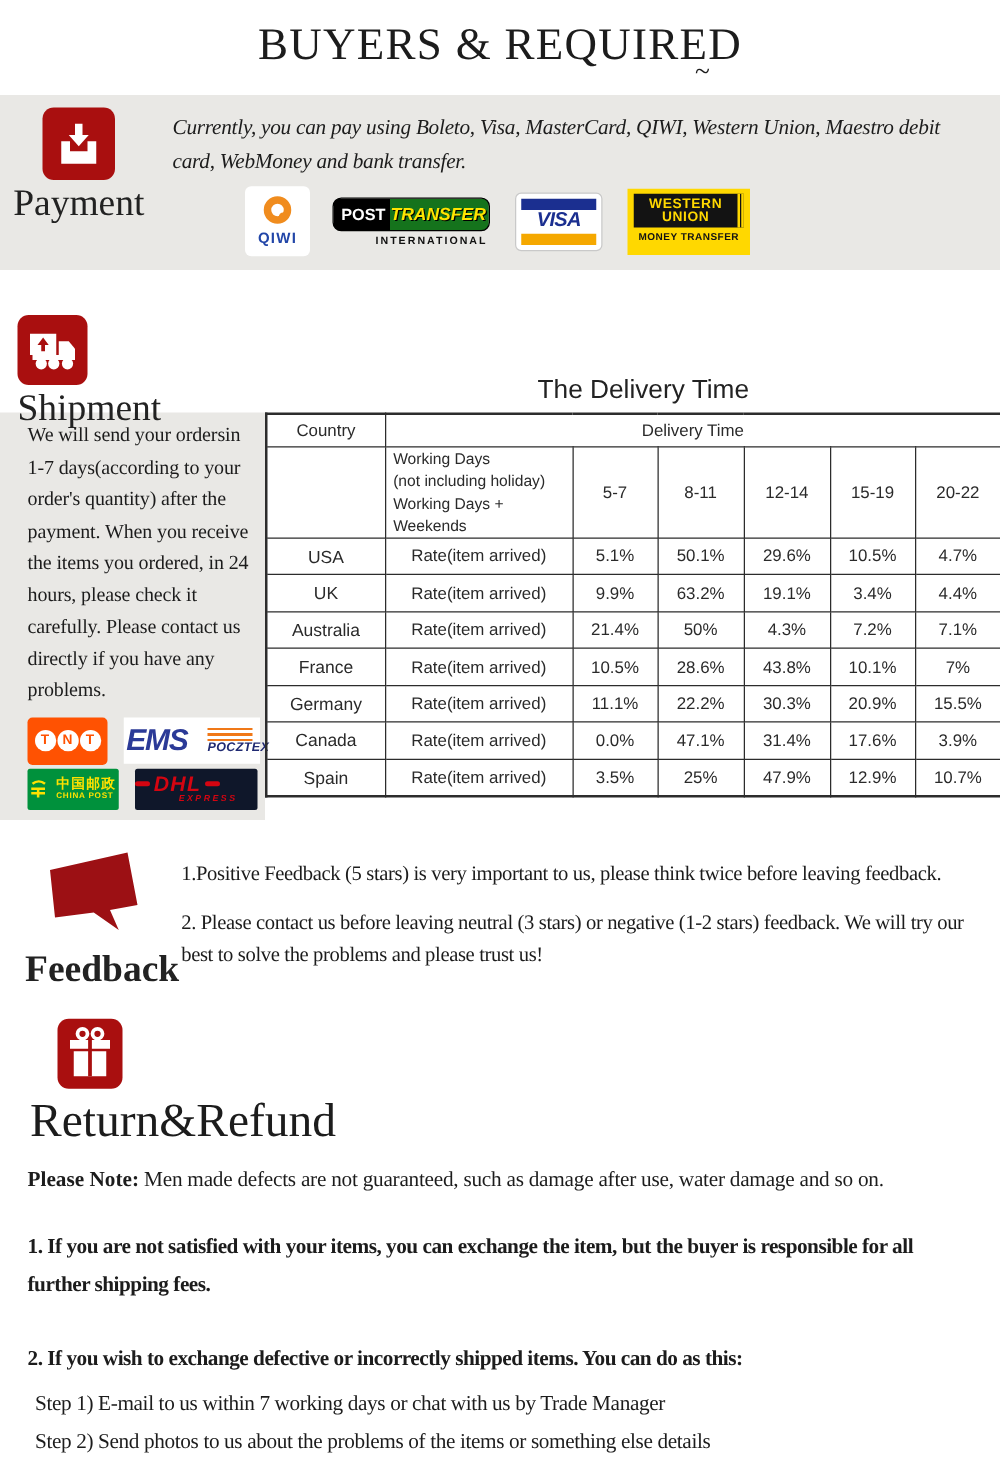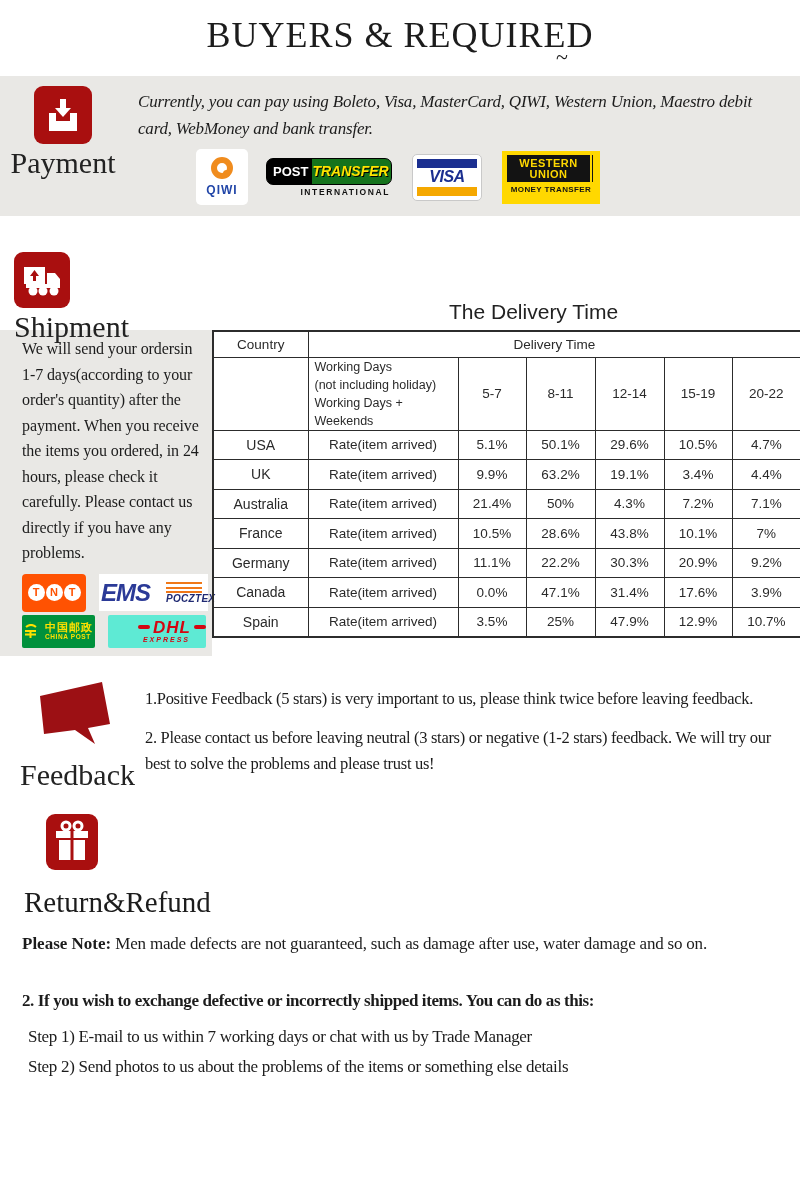--- a/index.html
+++ b/index.html
@@ -55,21 +55,21 @@
   .wu-box { background:#131313; color:#ffd800; text-align:center; padding:3px 0 2px 0;
     font:800 11px/11px "Liberation Sans", sans-serif; letter-spacing:0.5px;
     border-right:5px double #ffd800; }
   .wu-box span { display:block; }
   .wu-sub { color:#131313; font:800 8px "Liberation Sans", sans-serif; text-align:center; margin-top:3px; letter-spacing:0.4px; }
 
   
   .ship-head { margin-top:20px; height:90px; position:relative; }
   .ship-badge { position:absolute; left:14px; top:16px; width:120px; display:flex; flex-direction:column; }
   .ship-badge .icon-tile { width:56px; height:56px; }
-  .delivery-title { position:absolute; left:449px; bottom:2px; font-family:"Liberation Sans", sans-serif;
+  .delivery-title { position:absolute; left:430px; bottom:2px; font-family:"Liberation Sans", sans-serif;
     font-size:21px; color:#222; }
   .ship-body { margin-top:4px; display:flex; align-items:stretch; }
   .ship-note-panel { width:212px; background:#e9e8e5; padding:6px 2px 8px 22px; }
   .ship-note-text { margin:0; font-size:16px; line-height:25.5px; width:186px; letter-spacing:-0.1px; }
   .carrier-logos { margin-top:8px; width:190px; display:flex; flex-wrap:wrap; column-gap:13px; row-gap:3px; align-items:center; }
   
   .tnt { width:64px; height:38px; background:#ff5202; border-radius:4px; display:flex; align-items:center;
     justify-content:center; gap:1px; }
   .tnt-circle { width:17px; height:17px; background:#fff; border-radius:50%; color:#ff5202;
     font:900 11px/17px "Liberation Sans", sans-serif; text-align:center; }
@@ -80,51 +80,51 @@
   .ems-stripes { width:36px; height:11px;
     background:repeating-linear-gradient(180deg,#f07818 0 2px, transparent 2px 4.5px); }
   .ems-sub { color:#202a72; font:italic 800 10px/11px "Liberation Sans", sans-serif; letter-spacing:0.3px; }
   
   .china-post { width:73px; height:33px; background:#00913c; border-radius:2px; display:flex; align-items:center;
     justify-content:center; gap:8px; }
   .cp-text { display:flex; flex-direction:column; }
   .cp-cn { color:#ffe100; font:700 11px/12px "Liberation Sans", sans-serif; letter-spacing:1px; }
   .cp-en { color:#ffe100; font:700 6.5px/8px "Liberation Sans", sans-serif; letter-spacing:0.6px; }
   
-  .dhl { width:98px; height:33px; background:#5eead4; border-radius:2px; display:flex; flex-direction:column;
-    align-items:flex-end; justify-content:center; }
+  .dhl { width:98px; height:33px; background:#0f172a; border-radius:2px; display:flex; flex-direction:column;
+    align-items:flex-start; justify-content:center; }
   .dhl-row { display:flex; align-items:center; gap:3px; }
   .dash { width:12px; height:4px; background:#d40511; border-radius:2px; }
   .dhl-name { color:#d40511; font:italic 900 17px/17px "Liberation Sans", sans-serif; letter-spacing:1px; }
   .dhl-sub { color:#d40511; font:italic 700 7px/8px "Liberation Sans", sans-serif; letter-spacing:2px;
     align-self:flex-end; margin-right:16px; }
 
   
   .delivery-table-wrap { flex:1; }
   table.delivery { border-collapse:collapse; width:588px; table-layout:fixed;
     font-family:"Liberation Sans", sans-serif; color:#2a2a2a; border:2px solid #2c2c2c; }
   table.delivery th, table.delivery td { border:1px solid #2c2c2c; font-weight:400; text-align:center;
     padding:0 2px; }
   table.delivery thead tr.r1 th { height:26px; font-size:13.5px; }
   table.delivery thead tr.r2 th { height:72px; font-size:13.5px; }
   th.wd-cell { text-align:left !important; padding-left:6px !important; font-size:12.5px !important; line-height:18px; }
   table.delivery tbody td { height:29.5px; font-size:13.5px; }
   table.delivery tbody td.country-cell { font-size:14px; }
 
   
   .feedback-section { margin-top:22px; display:flex; }
-  .feedback-badge { width:148px; display:flex; flex-direction:column; align-items:flex-start; padding-left:20px; }
+  .feedback-badge { width:148px; display:flex; flex-direction:column; align-items:flex-start; padding-left:20px;font-weight:bold; }
   .feedback-icon-box { margin-left:14px; }
   .feedback-content { flex:1; padding:8px 10px 0 0; }
   .feedback-content p { margin:0 0 13px 0; font-size:16.5px; line-height:26px; letter-spacing:-0.3px; width:645px; }
 
   
   .return-section { margin-top:22px; padding-left:24px; }
   .return-section .icon-tile { width:52px; height:56px; margin-left:22px; }
-  .return-label { font-size:29px; margin-top:16px; }
+  .return-label { font-size:38px; margin-top:4px; }
 
   
   .notes { padding:0 26px 0 22px; font-size:17px; }
   .notes p { margin:0; }
   .please-note { margin-top:12px !important; line-height:26px; letter-spacing:-0.2px; }
   .please-note b { letter-spacing:0; }
   .policy-item { font-weight:700; letter-spacing:-0.4px; line-height:31px; }
   .policy-item.first { margin-top:24px !important; }
   .policy-item.second { margin-top:28px !important; }
   .step-line { margin-top:0 !important; line-height:30px; letter-spacing:-0.3px; padding-left:6px; }
@@ -303,21 +303,21 @@
               <td class="rate-cell">10.1%</td>
               <td class="rate-cell">7%</td>
             </tr>
             <tr>
               <td class="country-cell">Germany</td>
               <td class="metric-cell">Rate(item arrived)</td>
               <td class="rate-cell">11.1%</td>
               <td class="rate-cell">22.2%</td>
               <td class="rate-cell">30.3%</td>
               <td class="rate-cell">20.9%</td>
-              <td class="rate-cell">9.2%</td>
+              <td class="rate-cell">15.5%</td>
             </tr>
             <tr>
               <td class="country-cell">Canada</td>
               <td class="metric-cell">Rate(item arrived)</td>
               <td class="rate-cell">0.0%</td>
               <td class="rate-cell">47.1%</td>
               <td class="rate-cell">31.4%</td>
               <td class="rate-cell">17.6%</td>
               <td class="rate-cell">3.9%</td>
             </tr>
@@ -358,20 +358,21 @@
         <rect x="4" y="11" width="32" height="7" fill="#fff"></rect>
         <rect x="7" y="20" width="26" height="20" fill="#fff"></rect>
         <rect x="18.5" y="11" width="3" height="29" fill="#a90f0f"></rect>
       </svg>
     </div>
     <div class="return-label">Return&amp;Refund</div>
   </section>
 
   <div class="notes">
     <p class="please-note"><b>Please Note:</b><span> Men made defects are not guaranteed, such as damage after use, water damage and so on.</span></p>
+    <p class="policy-item first">1. If you are not satisfied with your items, you can exchange the item, but the buyer is responsible for all further shipping fees.</p>
     <p class="policy-item second">2. If you wish to exchange defective or incorrectly shipped items. You can do as this:</p>
     <div class="steps">
       <p class="step-line">Step 1) E-mail to us within 7 working days or chat with us by Trade Manager</p>
       <p class="step-line">Step 2) Send photos to us about the problems of the items or something else details</p>
     </div>
   </div>
 
 </div>
 
 </body></html>

